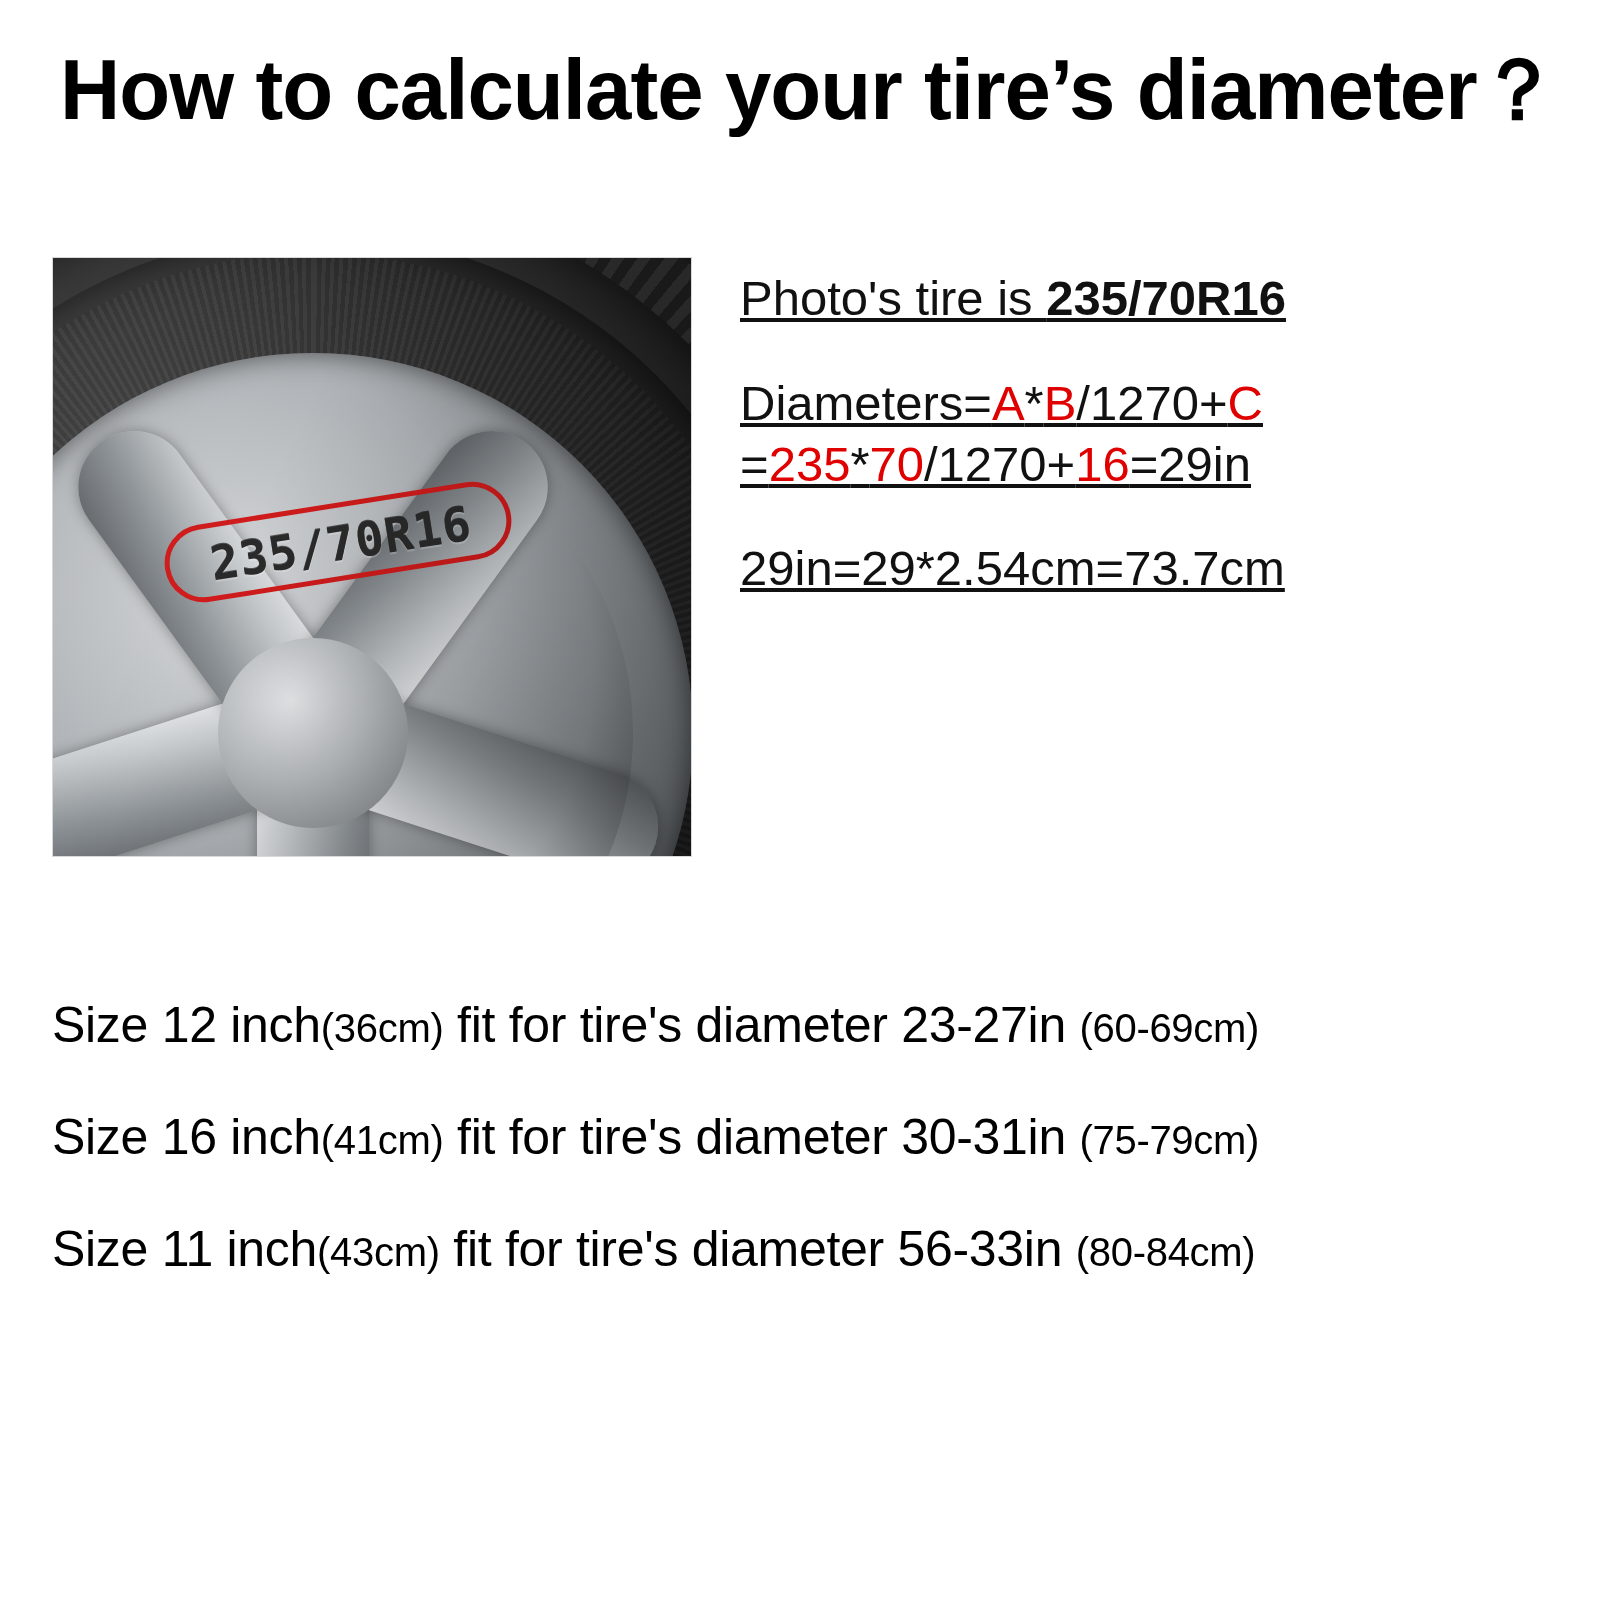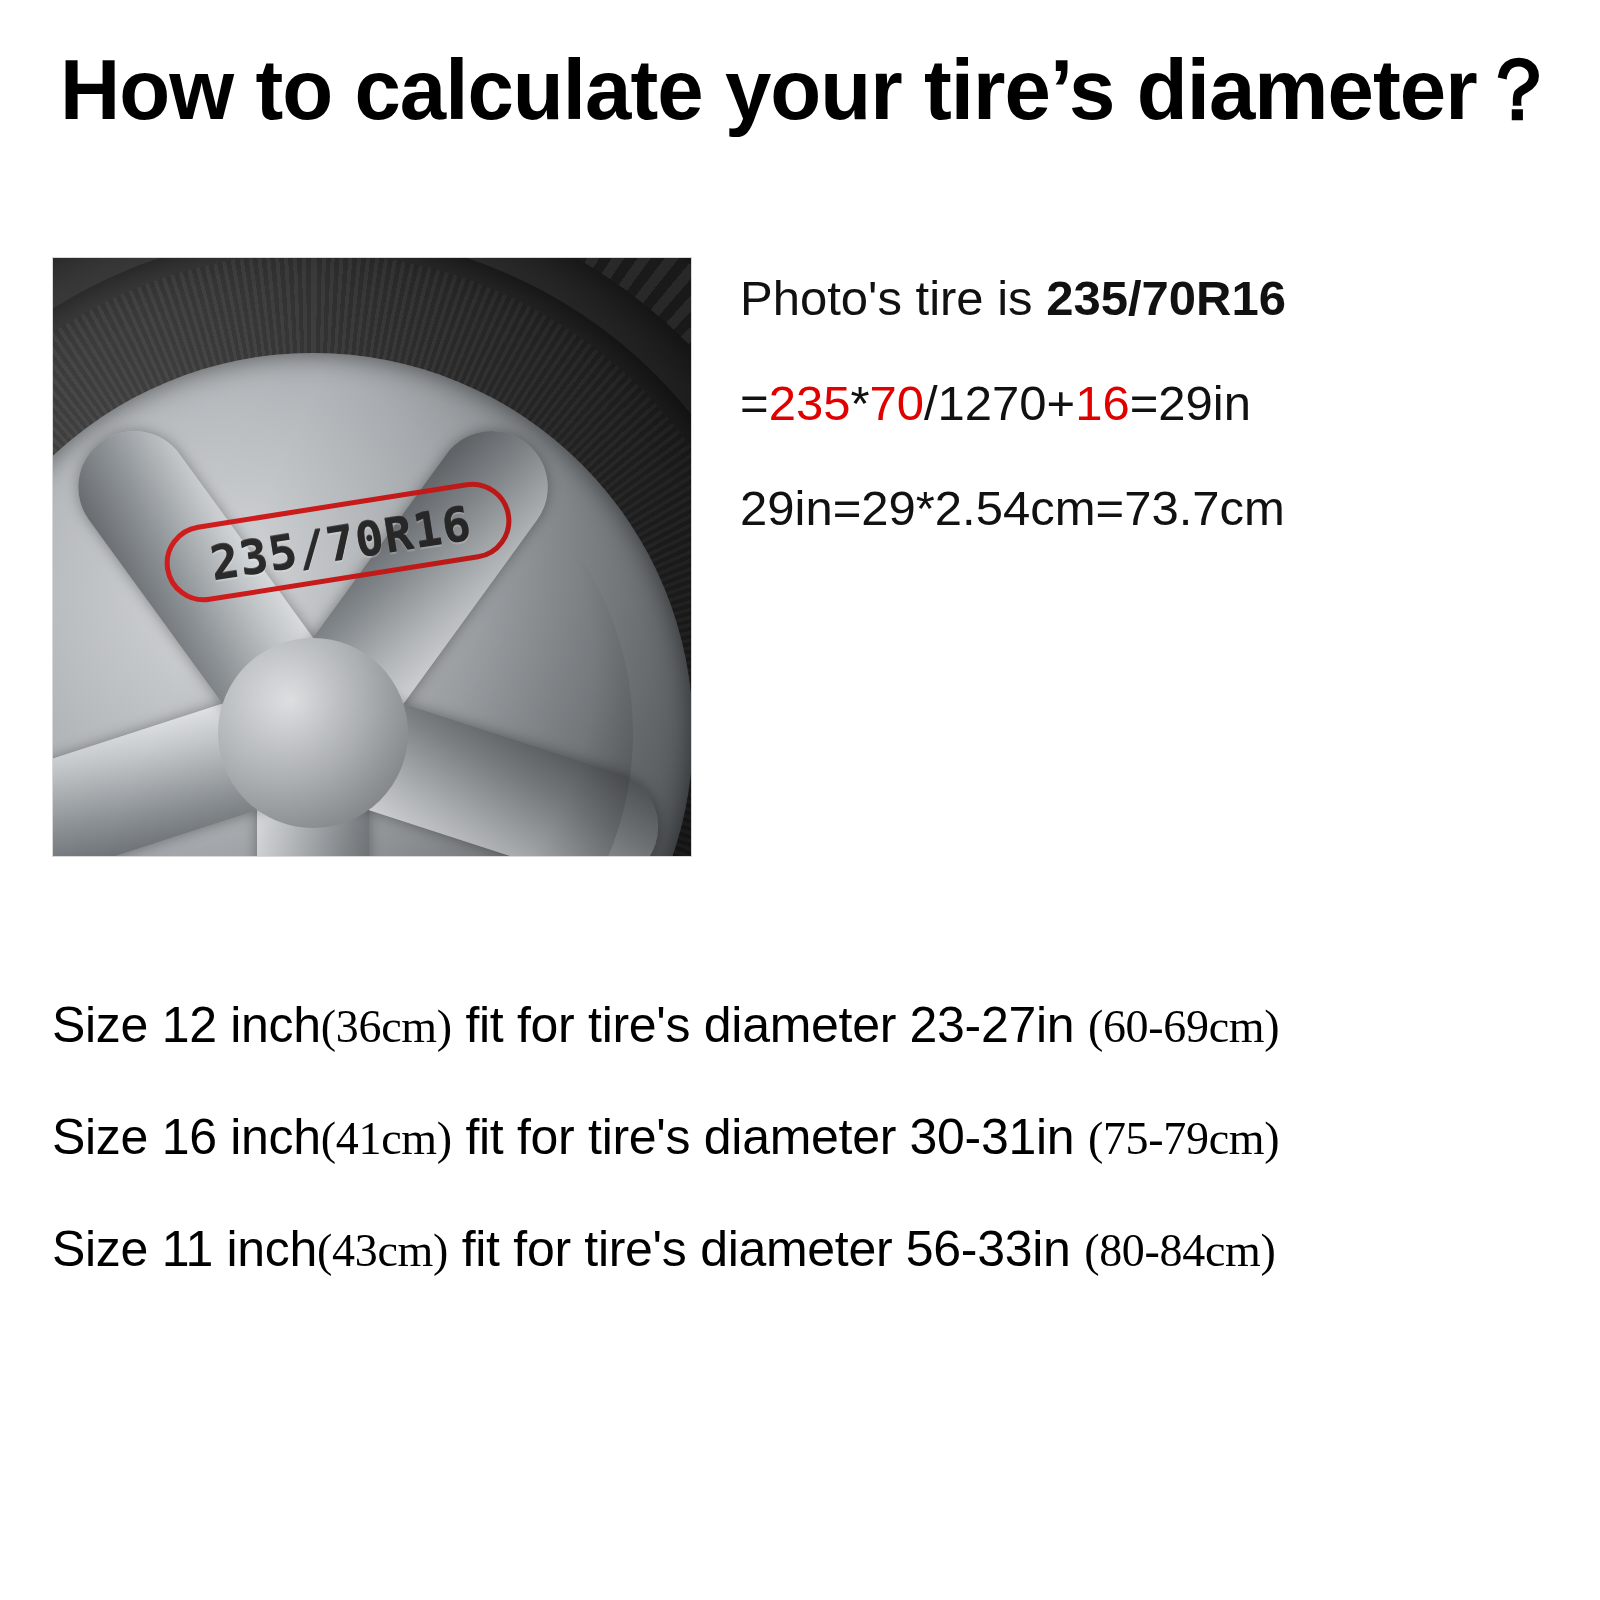--- a/index.html
+++ b/index.html
@@ -181,42 +181,41 @@
   .calc {
     position: absolute;
     left: 740px;
     top: 268px;
     width: 830px;
     font-size: 49px;
     line-height: 1.24;
     font-family: "Liberation Sans", sans-serif;
     color: #111;
   }
-  .calc .line { white-space: nowrap; }
+  .calc .line { white-space: nowrap; text-decoration: underline; }
   .calc .gap { height: 44px; }
   .b { font-weight: bold; }
   .r { color: #e00000; }
 
   
   .sizes {
     position: absolute;
     left: 52px;
     top: 1000px;
     width: 1500px;
   }
   .size-row {
     font-size: 50px;
     line-height: 1.0;
     margin-bottom: 62px;
     white-space: nowrap;
     letter-spacing: -0.3px;
   }
   .small {
-    font-size: 46px;
-    font-family: Liberation Serif, serif;
+    font-size: 40px;
   }
 </style>
 </head>
 <body>
 
 <div class="page">
 
   <div class="title">How to calculate your tire’s diameter？</div>
 
   <div class="photo">
@@ -241,20 +240,23 @@
   </div>
 
   <div class="calc">
     <div class="line">
       <span>Photo's tire is </span><span class="b">235/70R16</span>
     </div>
 
     <div class="gap"></div>
 
     <div class="line">
+      <span>Diameters=</span><span class="r">A</span><span>*</span><span class="r">B</span><span>/1270+</span><span class="r">C</span>
+    </div>
+    <div class="line">
       <span>=</span><span class="r">235</span><span>*</span><span class="r">70</span><span>/1270+</span><span class="r">16</span><span>=29in</span>
     </div>
 
     <div class="gap"></div>
 
     <div class="line">29in=29*2.54cm=73.7cm</div>
   </div>
 
   <div class="sizes">
     <div class="size-row">

